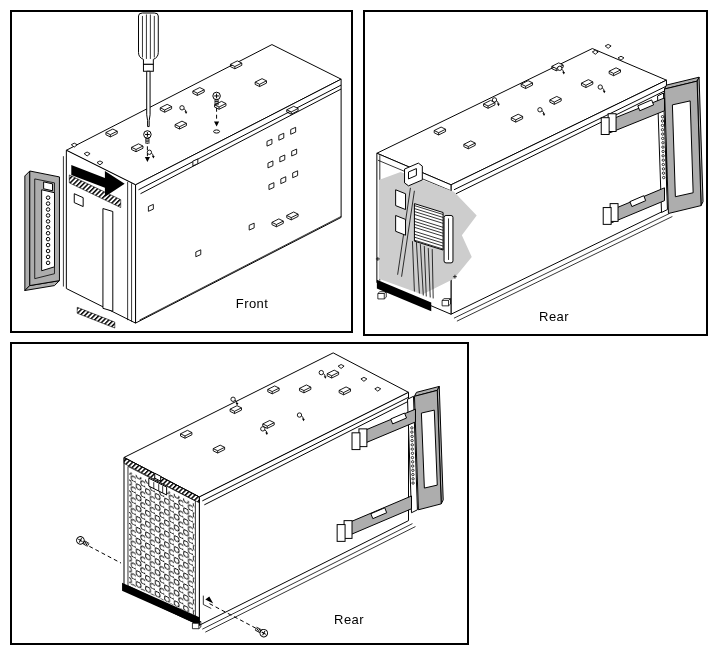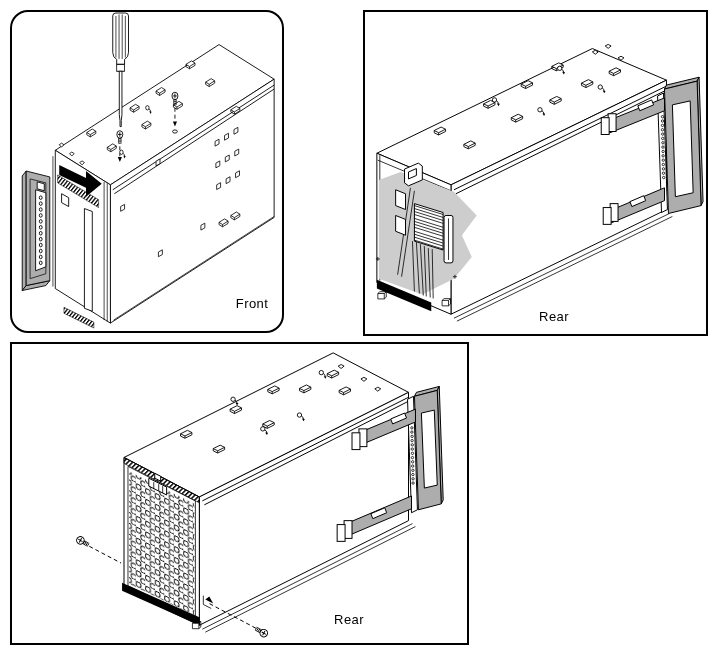--- a/index.html
+++ b/index.html
@@ -1,19 +1,19 @@
 <!DOCTYPE html>
 <html><head>
 <meta charset="utf-8">
 <style>
   html,body{margin:0;padding:0;background:#ffffff;}
   body{width:717px;height:662px;position:relative;font-family:"Liberation Sans",sans-serif;}
   .panel{position:absolute;border:2px solid #000;background:#fff;box-sizing:border-box;}
   .panel svg{display:block;width:100%;height:100%;}
-  #panel-front{left:10px;top:10px;width:274px;height:323px;border-radius:18px;}
+  #panel-front{left:10px;top:10px;width:343px;height:323px;}
   #panel-rear-top{left:363px;top:10px;width:345px;height:326px;}
   #panel-rear-bottom{left:10px;top:342px;width:459px;height:303px;}
   .fig-label{position:absolute;font-size:13px;color:#000;transform:translateX(-50%);letter-spacing:.4px;white-space:nowrap;}
   .fw{fill:#ffffff;stroke:#000;stroke-width:1;}
   .fg{fill:#adadad;stroke:#000;stroke-width:1;}
   .fs{fill:#cdcdcd;stroke:none;}
   .fb{fill:#000;stroke:none;}
   .ln{fill:none;stroke:#000;stroke-width:1;}
   .tn{fill:none;stroke:#000;stroke-width:.8;}
   .dash{stroke-dasharray:4 3;}

